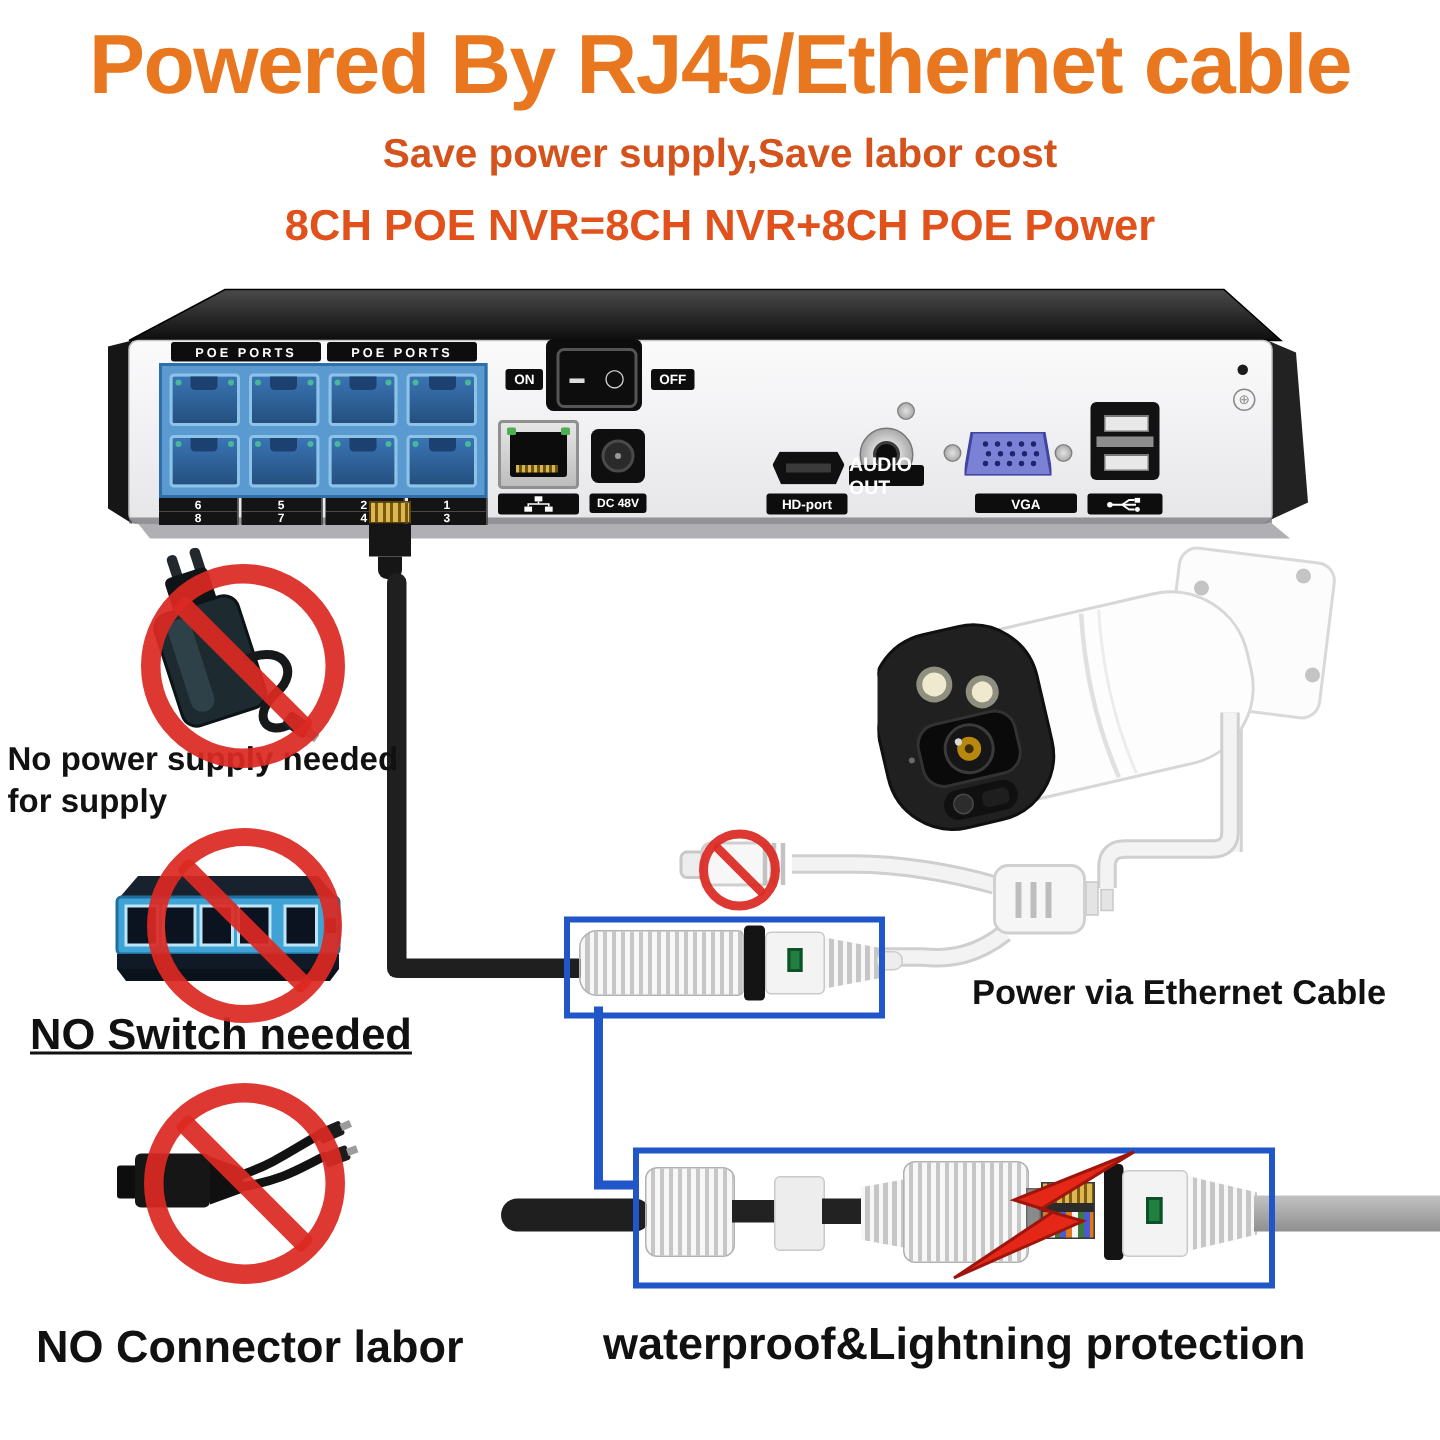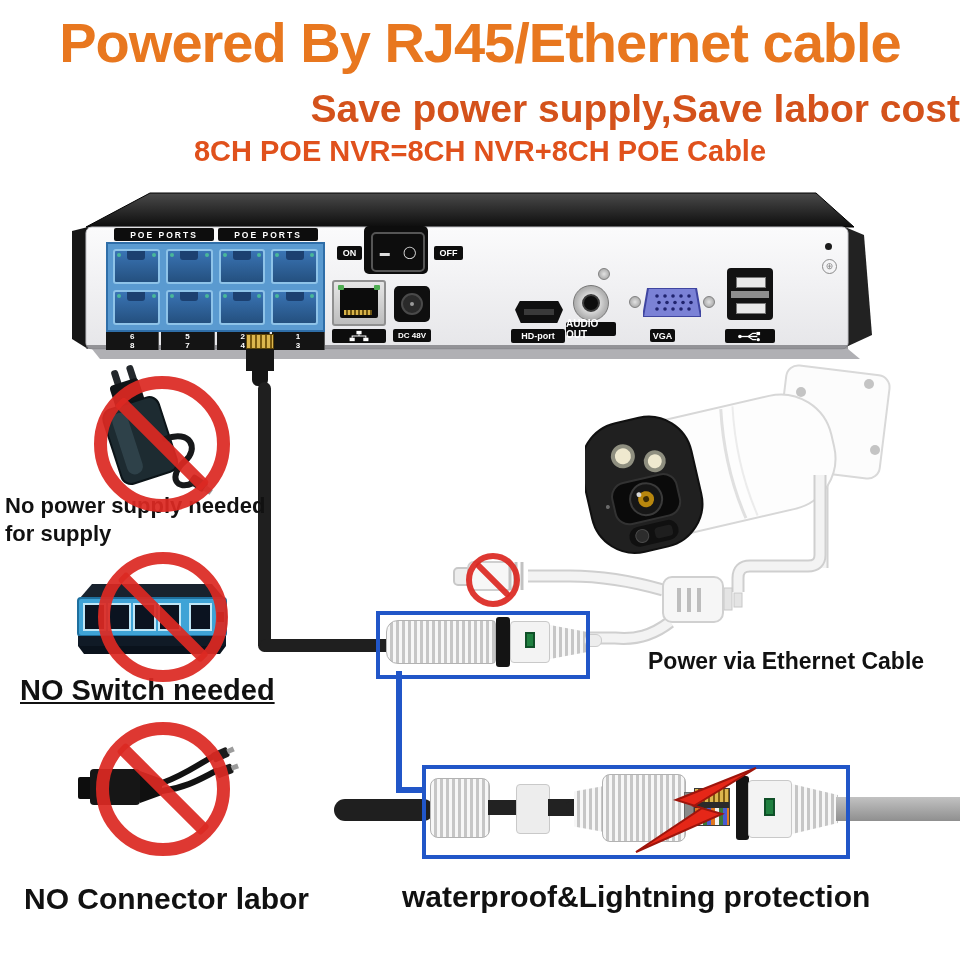--- a/index.html
+++ b/index.html
@@ -26,22 +26,22 @@
   .pnum{background:#141414;color:#fff;font-size:8px;font-weight:bold;display:flex;
         align-items:center;justify-content:center;border-right:1px solid #555;}
   .screw{position:absolute;background:radial-gradient(#e2e2e2,#9a9a9a);border:1px solid #808080;border-radius:50%;}
 </style>
 </head>
 <body>
 
 <div id="stage">
 
   <div class="txt" style="left:0;top:10;width:960px;top:10px;text-align:center;font-size:56px;letter-spacing:-1px;color:#e8771f;">Powered By RJ45/Ethernet cable</div>
-  <div class="txt" style="left:0;top:87px;width:960px;text-align:right;font-size:39px;color:#d4521b;">Save power supply,Save labor cost</div>
-  <div class="txt" style="left:0;top:135px;width:960px;text-align:center;font-size:29px;color:#e0511c;">8CH POE NVR=8CH NVR+8CH POE Cable</div>
+  <div class="txt" style="left:0;top:87px;width:960px;text-align:center;font-size:27px;color:#d4521b;">Save power supply,Save labor cost</div>
+  <div class="txt" style="left:0;top:135px;width:960px;text-align:center;font-size:29px;color:#e0511c;">8CH POE NVR=8CH NVR+8CH POE Power</div>
 
   <svg class="abs" style="left:0;top:185px;" width="960" height="185" viewBox="0 0 960 185">
     <defs>
       <linearGradient id="gTop" x1="0" y1="0" x2="0" y2="1">
         <stop offset="0" stop-color="#4a4a4a"></stop>
           <stop offset="1" stop-color="#0d0d0d"></stop>
       </linearGradient>
       <linearGradient id="gFace" x1="0" y1="0" x2="0" y2="1">
         <stop offset="0" stop-color="#fbfbfc"></stop>
           <stop offset="1" stop-color="#e6e6e9"></stop>
@@ -151,21 +151,21 @@
   </div>
   <div class="lbl" style="left:511px;top:329px;width:54px;height:14px;font-size:9px;">
     <span>HD-port</span>
   </div>
 
   <div class="screw" style="left:598px;top:268px;width:10px;height:10px;"></div>
   <div class="abs" style="left:573px;top:285px;width:34px;height:34px;border-radius:50%;
               background:radial-gradient(#f0f0f0 20%,#b8b8b8 60%,#8a8a8a);border:1px solid #777;">
     <div class="abs" style="left:8px;top:8px;width:18px;height:18px;border-radius:50%;background:#0d0d0d;border:2px solid #3c3c3c;box-sizing:border-box;"></div>
   </div>
-  <div class="lbl" style="left:566px;top:322px;width:50px;height:14px;font-size:10px;">
+  <div class="lbl" style="left:566px;top:310px;width:50px;height:14px;font-size:13px;">
     <span>AUDIO OUT</span>
   </div>
 
   <div class="screw" style="left:629px;top:296px;width:10px;height:10px;"></div>
   <div class="screw" style="left:703px;top:296px;width:10px;height:10px;"></div>
   <svg class="abs" style="left:643px;top:288px;" width="58" height="29" viewBox="0 0 58 29">
     <polygon points="5,0 53,0 58,29 0,29" fill="#7b82d6" stroke="#3f45a0" stroke-width="2"></polygon>
     <g fill="#20246e">
       <circle cx="14" cy="8" r="1.8"></circle>
         <circle cx="22" cy="8" r="1.8"></circle>
@@ -177,21 +177,21 @@
         <circle cx="32" cy="14.5" r="1.8"></circle>
         <circle cx="40" cy="14.5" r="1.8"></circle>
         <circle cx="48" cy="14.5" r="1.8"></circle>
       <circle cx="14" cy="21" r="1.8"></circle>
         <circle cx="22" cy="21" r="1.8"></circle>
         <circle cx="30" cy="21" r="1.8"></circle>
         <circle cx="38" cy="21" r="1.8"></circle>
         <circle cx="46" cy="21" r="1.8"></circle>
     </g>
   </svg>
-  <div class="lbl" style="left:650px;top:329px;width:25px;height:13px;font-size:9px;">
+  <div class="lbl" style="left:650px;top:329px;width:68px;height:13px;font-size:9px;">
     <span>VGA</span>
   </div>
 
   <div class="abs" style="left:727px;top:268px;width:46px;height:52px;background:#121212;border-radius:4px;">
     <div class="abs" style="left:9px;top:9px;width:28px;height:9px;background:#e8e8e8;border:1px solid #777;"></div>
     <div class="abs" style="left:4px;top:23px;width:38px;height:7px;background:#8d8d8d;"></div>
     <div class="abs" style="left:9px;top:35px;width:28px;height:9px;background:#e8e8e8;border:1px solid #777;"></div>
   </div>
   <div class="lbl" style="left:725px;top:329px;width:50px;height:14px;">
     <svg width="26" height="11" viewBox="0 0 28 12">

